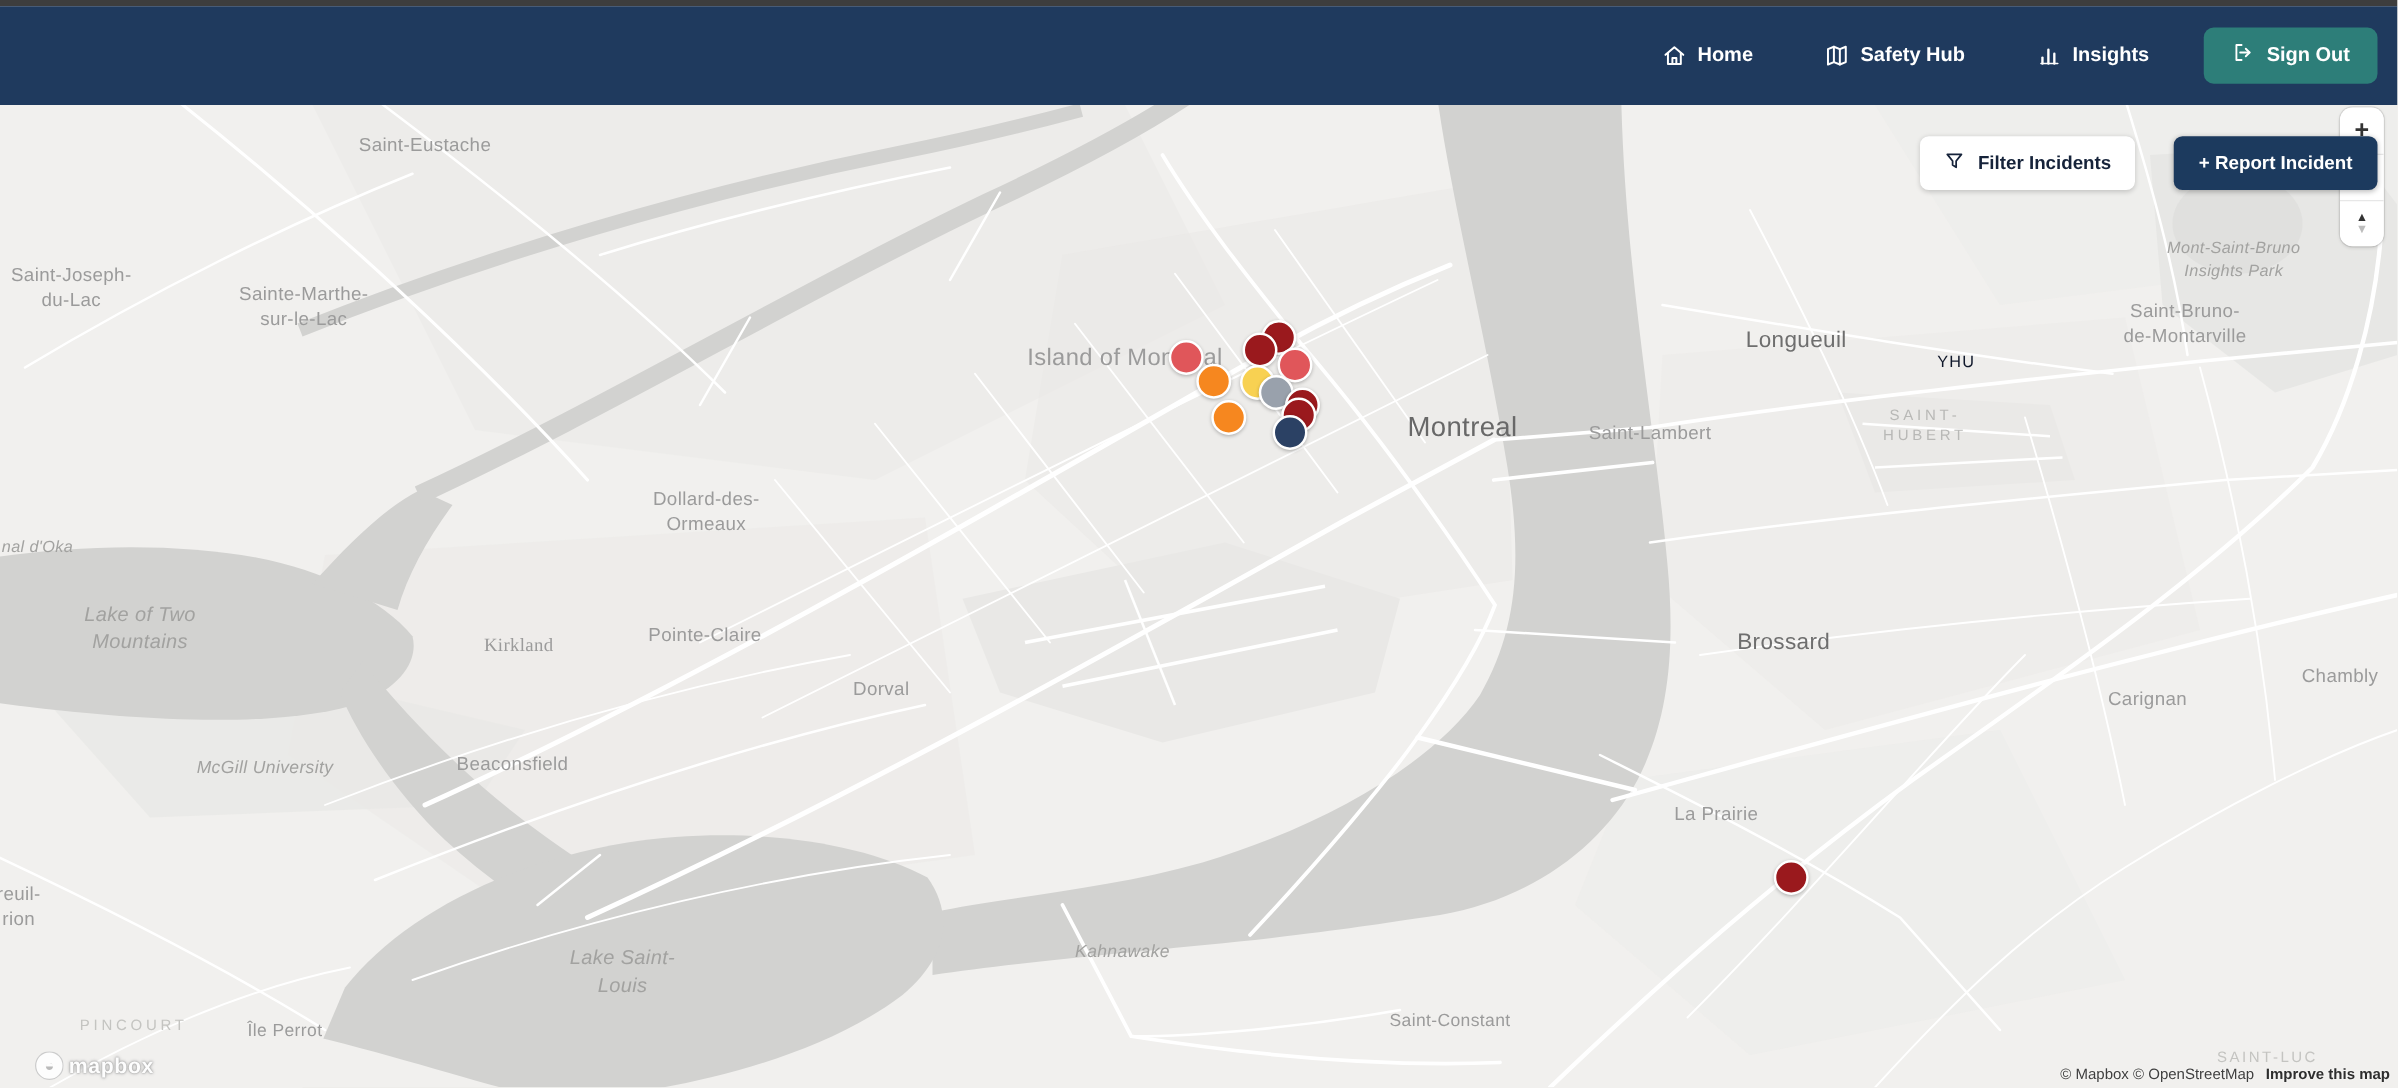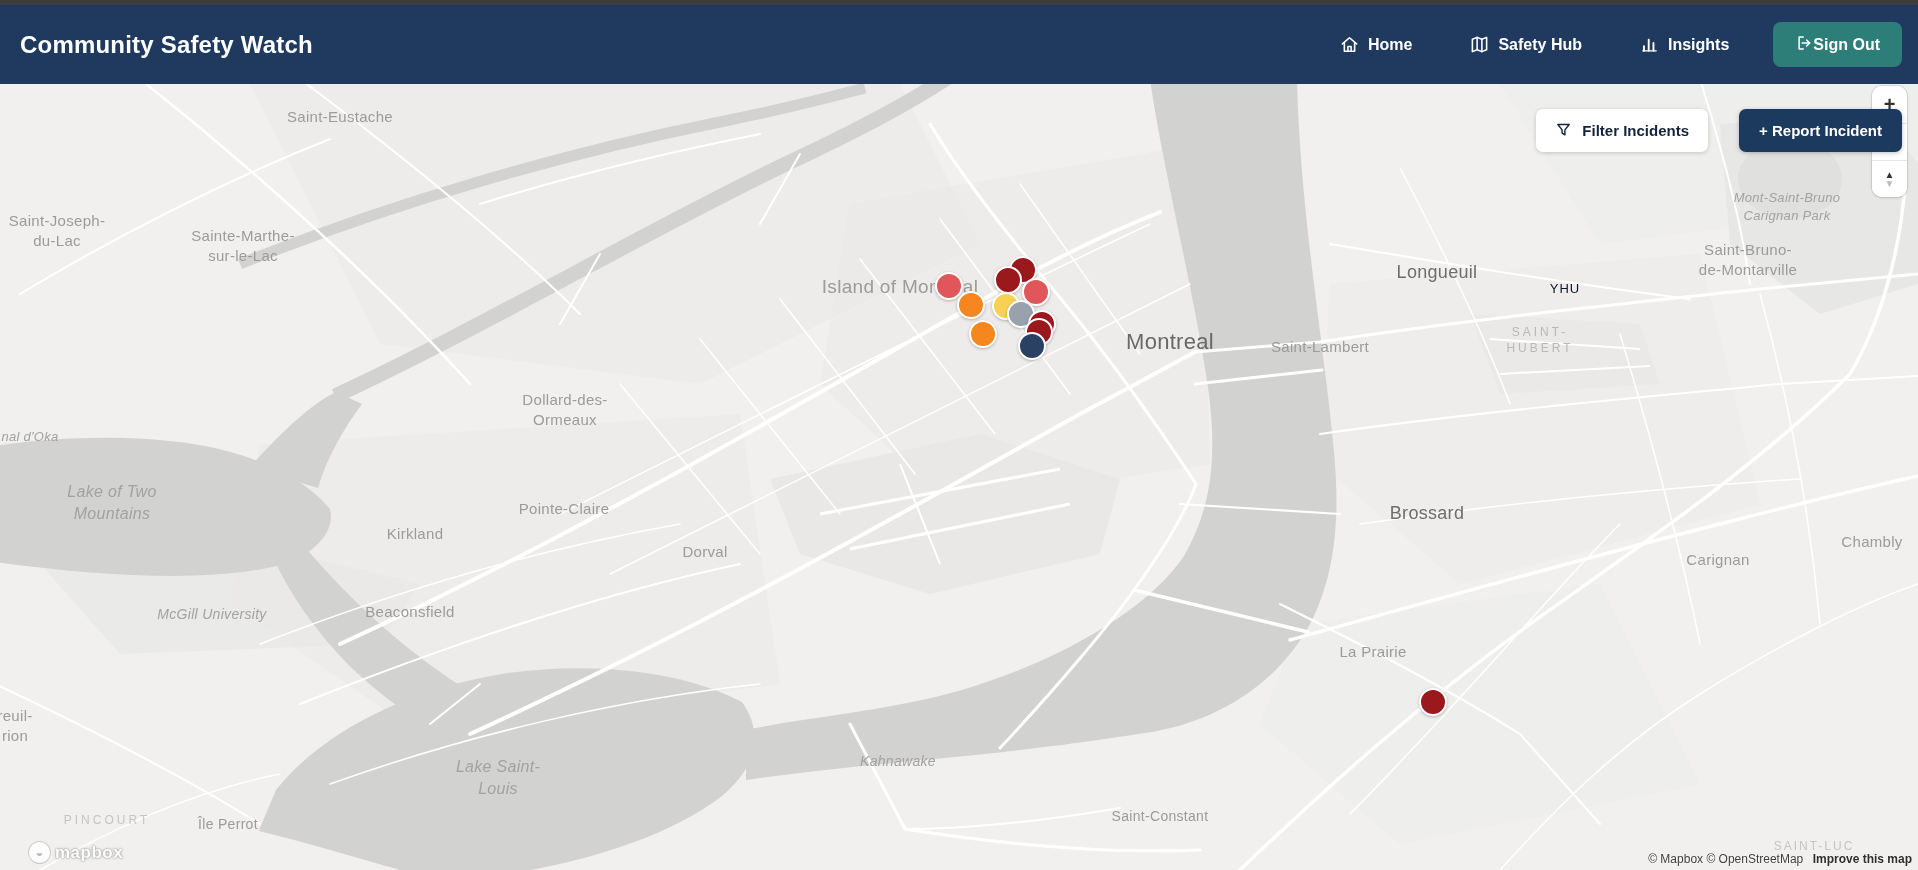--- a/index.html
+++ b/index.html
@@ -13,21 +13,21 @@
   
   .top-strip{height:5px;width:100%;background:var(--strip);}
 
   
   .header{height:79px;background:var(--navy);display:flex;align-items:center;padding:0 16px 0 20px;position:relative;z-index:20;}
   .app-title{color:#ffffff;font-size:24px;font-weight:700;letter-spacing:.2px;}
   .header-spacer{flex:1;}
   .nav{display:flex;align-items:center;gap:58px;margin-right:44px;}
   .nav-item{display:flex;align-items:center;gap:9px;color:#ffffff;font-size:16px;font-weight:600;cursor:pointer;}
   .nav-item svg{display:block;}
-  .signout-btn{display:flex;align-items:center;background:var(--teal);color:#fff;font-size:16px;font-weight:600;
+  .signout-btn{display:flex;align-items:center;gap:10px;background:var(--teal);color:#fff;font-size:16px;font-weight:600;
     height:45px;padding:0 22px;border:none;border-radius:8px;cursor:pointer;}
 
   
   .map{position:relative;width:1918px;height:786px;background:var(--land);overflow:hidden;}
   .map svg.basemap{position:absolute;left:0;top:0;}
 
   .place-label{position:absolute;transform:translate(-50%,-50%);color:var(--label);white-space:pre-line;
     text-align:center;line-height:1.35;letter-spacing:.3px;pointer-events:none;}
   .place-label.italic{font-style:italic;color:#a2a2a0;}
 
@@ -63,21 +63,20 @@
     display:flex;align-items:center;justify-content:center;color:#b5b5b5;font-size:13px;font-weight:700;}
   .mapbox-logo .word{font-size:17px;font-weight:700;letter-spacing:.5px;color:#ffffff;
     text-shadow:0 0 1px #9f9f9f,0 0 2px #9f9f9f,0 0 3px #aaaaaa;}
 </style>
 </head>
 <body>
 
 <div class="top-strip"></div>
 
 <header class="header">
-  <div class="app-title">Community Safety Watch</div>
   <div class="header-spacer"></div>
   <nav class="nav">
     <div class="nav-item">
       <span>
         <svg width="19" height="19" viewBox="0 0 24 24" fill="none" stroke="#ffffff" stroke-width="2" stroke-linecap="round" stroke-linejoin="round">
           <path d="M3 11.2 L12 3.5 L21 11.2"></path>
             <path d="M5.5 9.5 V20.5 H18.5 V9.5"></path>
             <path d="M10 20.5 V14.5 H14 V20.5"></path>
         </svg>
       </span>
@@ -207,34 +206,34 @@
       <div class="place-label" style="left: 340px; top: 33px; font-size: 15px;">Saint-Eustache</div>
       <div class="place-label" style="left: 57px; top: 147px; font-size: 15px;">Saint-Joseph-
 du-Lac</div>
       <div class="place-label" style="left: 243px; top: 162px; font-size: 15px;">Sainte-Marthe-
 sur-le-Lac</div>
       <div class="place-label italic" style="left: 30px; top: 353px; font-size: 13px;">nal d'Oka</div>
       <div class="place-label italic" style="left: 75px; top: 419px; font-size: 16px; margin-left: 37px;">Lake of Two
 Mountains</div>
       <div class="place-label" style="left: 565px; top: 326px; font-size: 15px;">Dollard-des-
 Ormeaux</div>
-      <div class="place-label" style="left: 415px; top: 450px; font-size: 15px;">Kirkland</div>
+      <div class="place-label" style="left: 415px; top: 433px; font-size: 15px; font-family: Liberation Serif, serif;">Kirkland</div>
       <div class="place-label" style="left: 564px; top: 425px; font-size: 15px;">Pointe-Claire</div>
       <div class="place-label" style="left: 705px; top: 468px; font-size: 15px;">Dorval</div>
       <div class="place-label italic" style="left: 212px; top: 530px; font-size: 14px;">McGill University</div>
       <div class="place-label" style="left: 410px; top: 528px; font-size: 15px;">Beaconsfield</div>
       <div class="place-label" style="left: 900px; top: 203px; font-size: 19px;">Island of Montreal</div>
       <div class="place-label" style="left: 1170px; top: 258px; font-size: 22px; color: rgb(104, 104, 104);">Montreal</div>
       <div class="place-label" style="left: 1320px; top: 263px; font-size: 15px; text-align: right;">Saint-Lambert</div>
       <div class="place-label" style="left: 1437px; top: 188px; font-size: 18px; color: rgb(110, 110, 110);">Longueuil</div>
       <div class="place-label" style="left: 1565px; top: 205px; font-size: 13px; color: #0f172a; letter-spacing: 1px;">YHU</div>
       <div class="place-label" style="left: 1540px; top: 256px; font-size: 12px; color: rgb(184, 184, 182); letter-spacing: 3px;">SAINT-
 HUBERT</div>
       <div class="place-label italic" style="left: 1787px; top: 123px; font-size: 13px;">Mont-Saint-Bruno
-Carignan Park</div>
+Insights Park</div>
       <div class="place-label" style="left: 1748px; top: 176px; font-size: 15px;">Saint-Bruno-
 de-Montarville</div>
       <div class="place-label" style="left: 1427px; top: 429px; font-size: 18px; color: rgb(110, 110, 110);">Brossard</div>
       <div class="place-label" style="left: 1872px; top: 458px; font-size: 15px;">Chambly</div>
       <div class="place-label" style="left: 1718px; top: 476px; font-size: 15px;">Carignan</div>
       <div class="place-label" style="left: 1373px; top: 568px; font-size: 15px;">La Prairie</div>
       <div class="place-label italic" style="left: 498px; top: 694px; font-size: 16px;">Lake Saint-
 Louis</div>
       <div class="place-label italic" style="left: 898px; top: 677px; font-size: 14px;">Kahnawake</div>
       <div class="place-label" style="left: 228px; top: 728px; font-size: 14px; margin-top: 12px;">Île Perrot</div>

